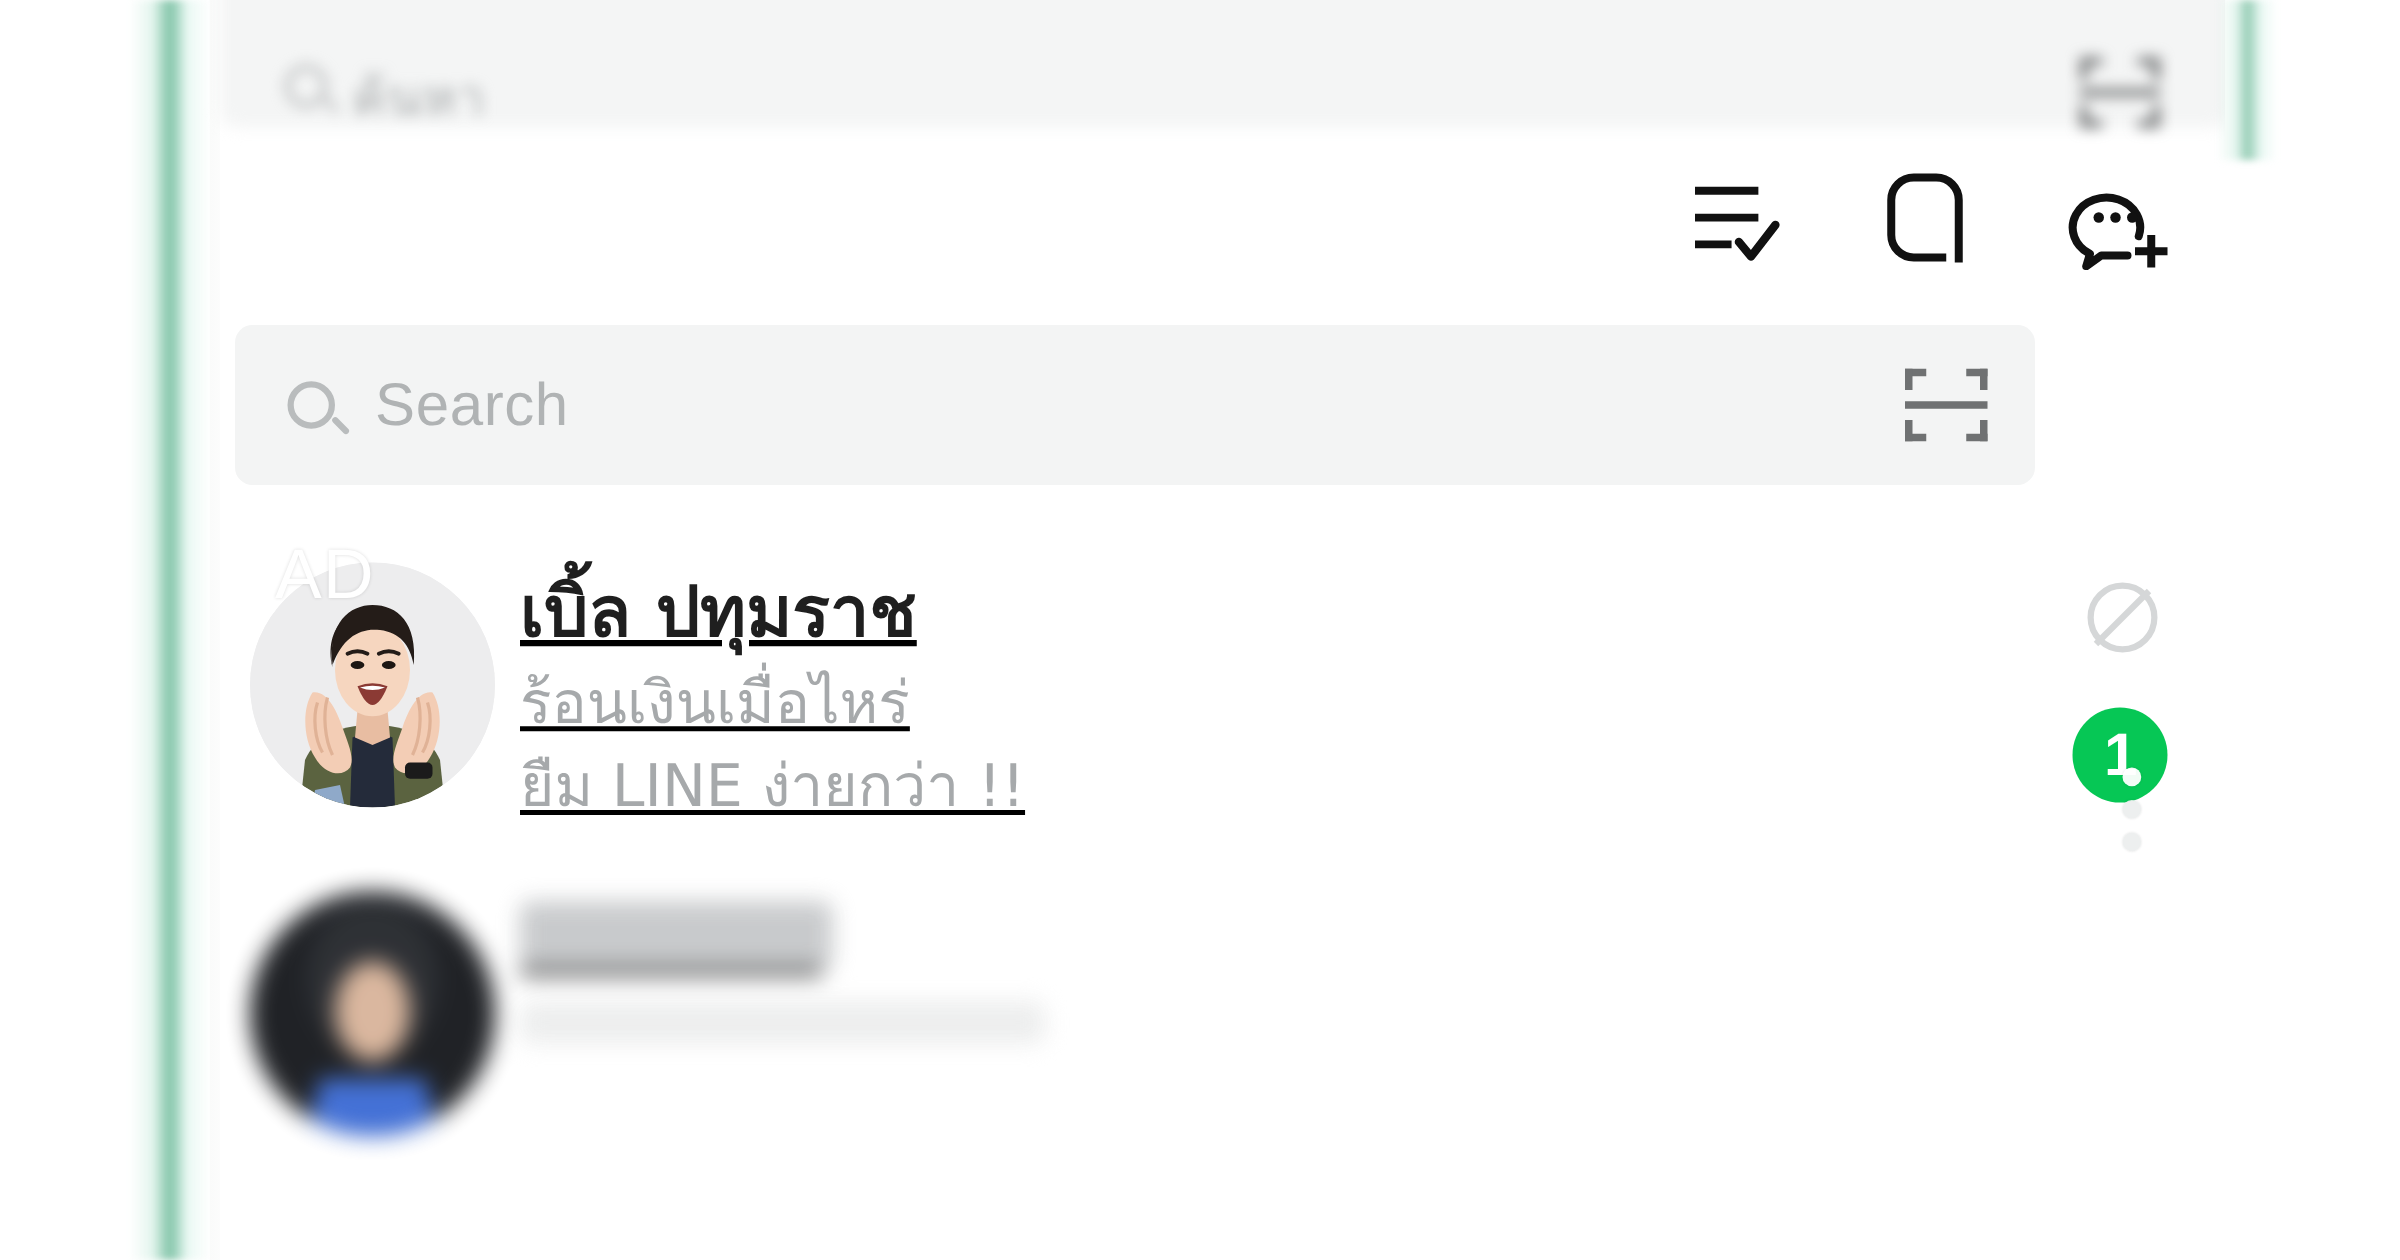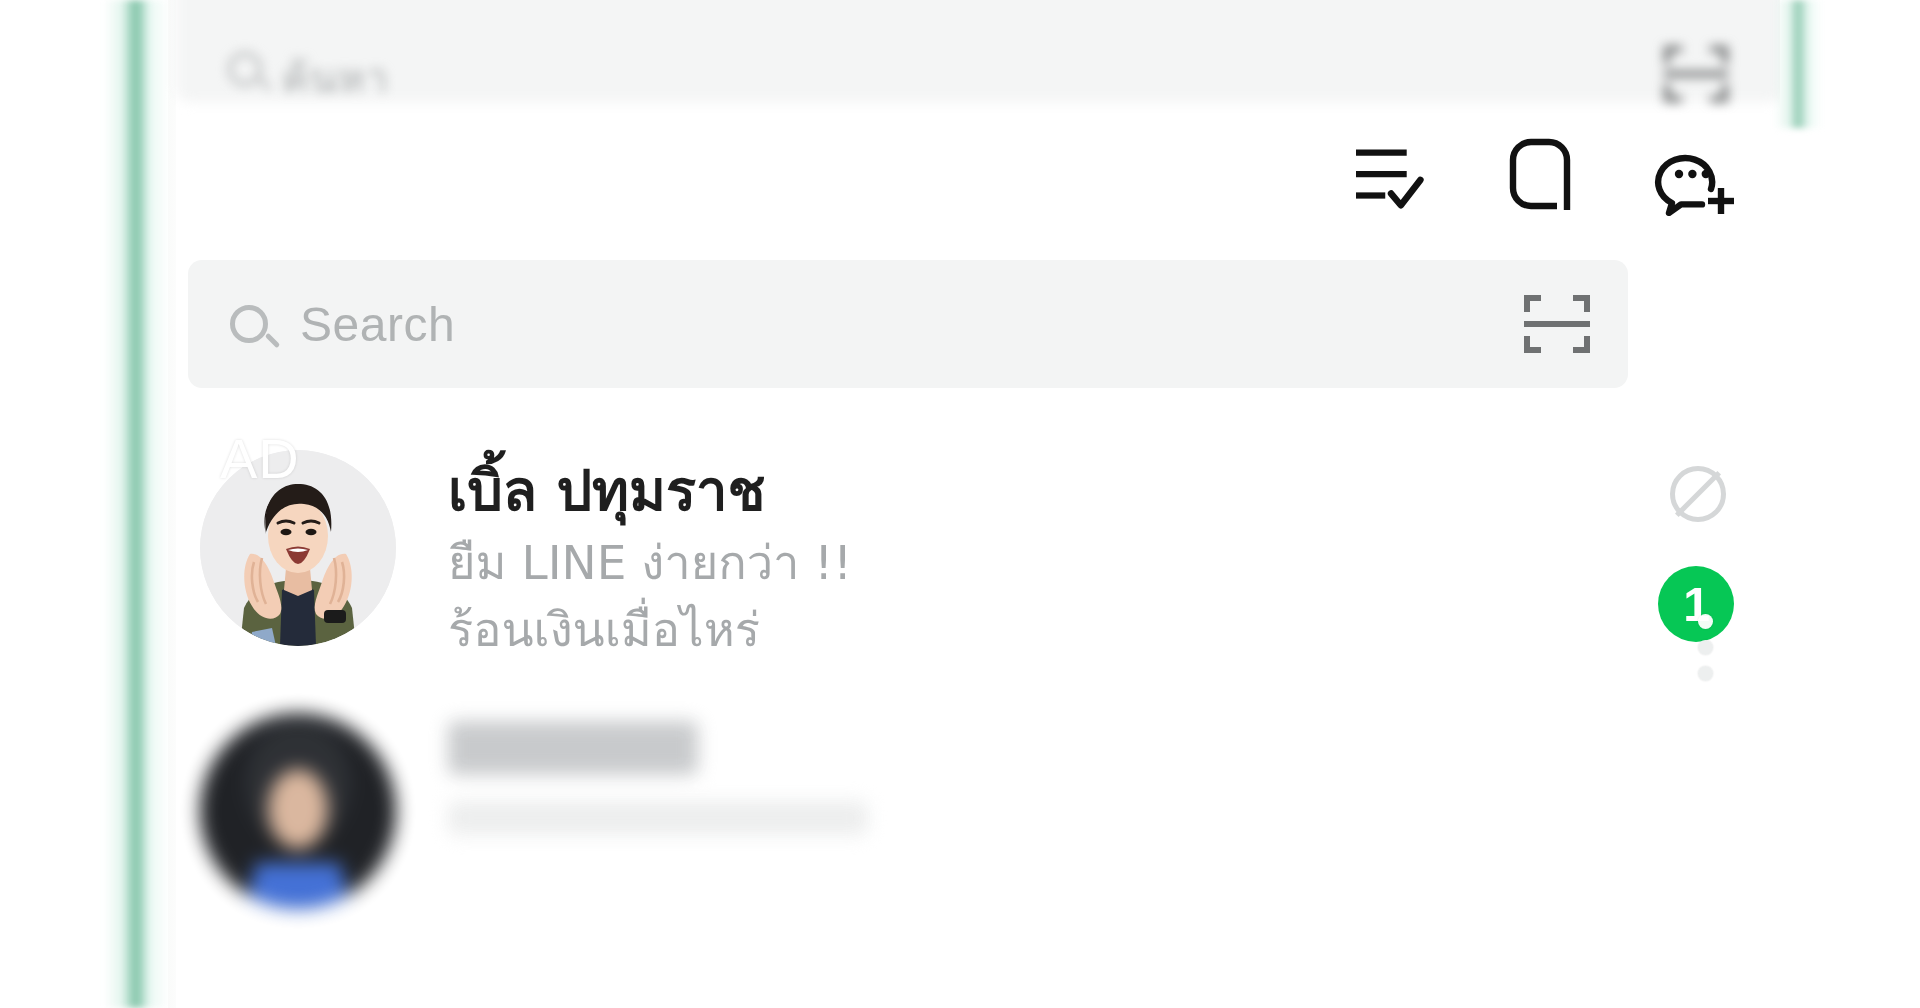--- a/index.html
+++ b/index.html
@@ -232,20 +232,21 @@
     left: 0; top: 26px;
     width: 66px; height: 6px;
     background: #6f7172;
   }
 
   
   .chat-list {
     position: absolute;
     left: 0; top: 420px;
     width: 1608px;
+    text-decoration: underline;
   }
   .chat-row {
     position: relative;
     display: flex;
     align-items: flex-start;
     padding: 24px 40px 24px 24px;
     cursor: pointer;
     min-height: 246px;
   }
 
@@ -268,21 +269,21 @@
     font-size: 56px;
     font-weight: 400;
     color: #ffffff;
     text-shadow: 0 0 3px rgba(0,0,0,0.14);
     z-index: 4;
     letter-spacing: 1px;
     pointer-events: none;
   }
 
   .chat-texts {
-    margin-left: 52px;
+    margin-left: 20px;
     padding-top: 14px;
     flex: 1 1 auto;
     min-width: 0;
   }
   .chat-name {
     font-size: 56px;
     font-weight: 700;
     color: #1f1f1f;
     line-height: 1.18;
     font-family: "DejaVu Sans", sans-serif;
@@ -486,22 +487,22 @@
 
                 <path d="M52 182 L72 178 L76 196 L50 196 Z" fill="#8fa9c9"></path>
               </g>
             </svg>
           </div>
           <div class="ad-tag">AD</div>
         </div>
 
         <div class="chat-texts">
           <div class="chat-name">เบิ้ล ปทุมราช</div>
+          <div class="chat-preview">ร้อนเงินเมื่อไหร่</div>
           <div class="chat-preview">ยืม LINE ง่ายกว่า !!</div>
-          <div class="chat-preview">ร้อนเงินเมื่อไหร่</div>
         </div>
 
         <div class="chat-meta">
           <div class="block-icon"></div>
           <div class="unread-badge">1</div>
           <div class="cursor-dots">
             <span></span>
               <span></span>
               <span></span>
           </div>

